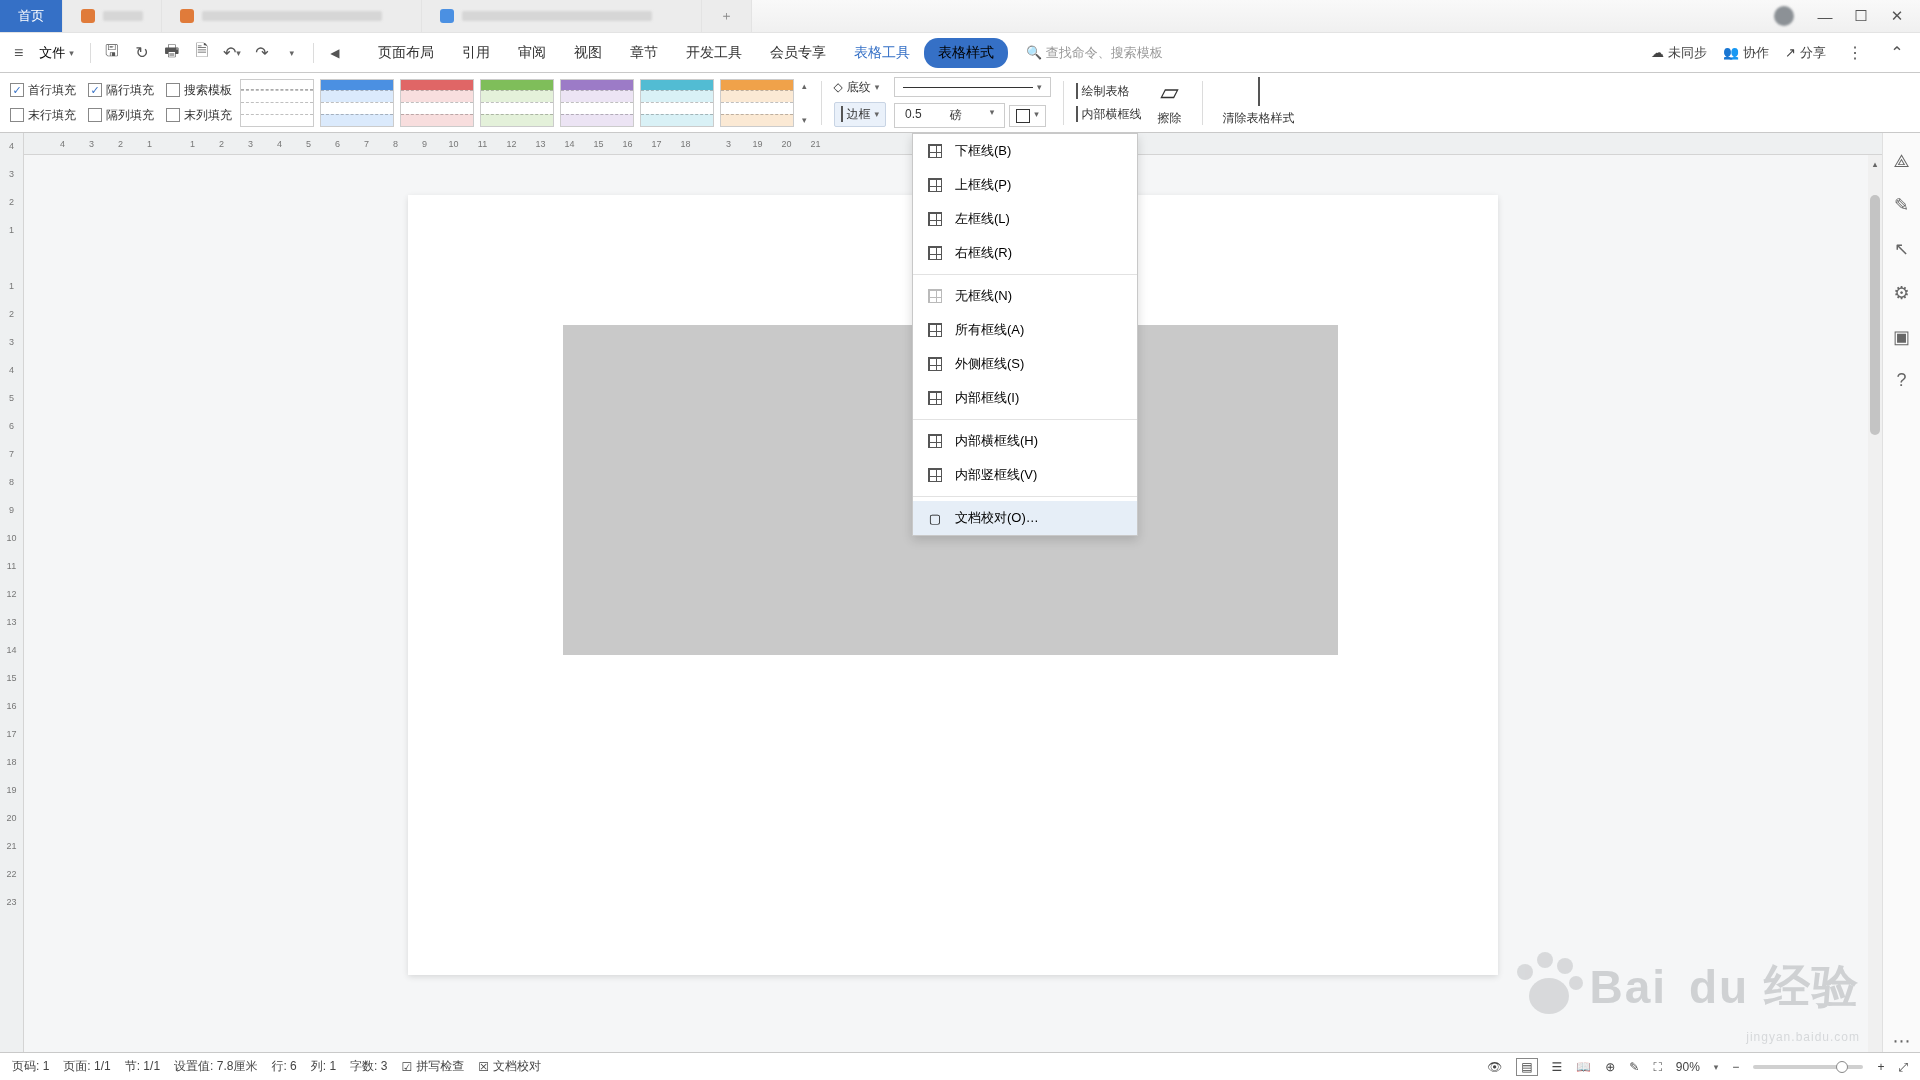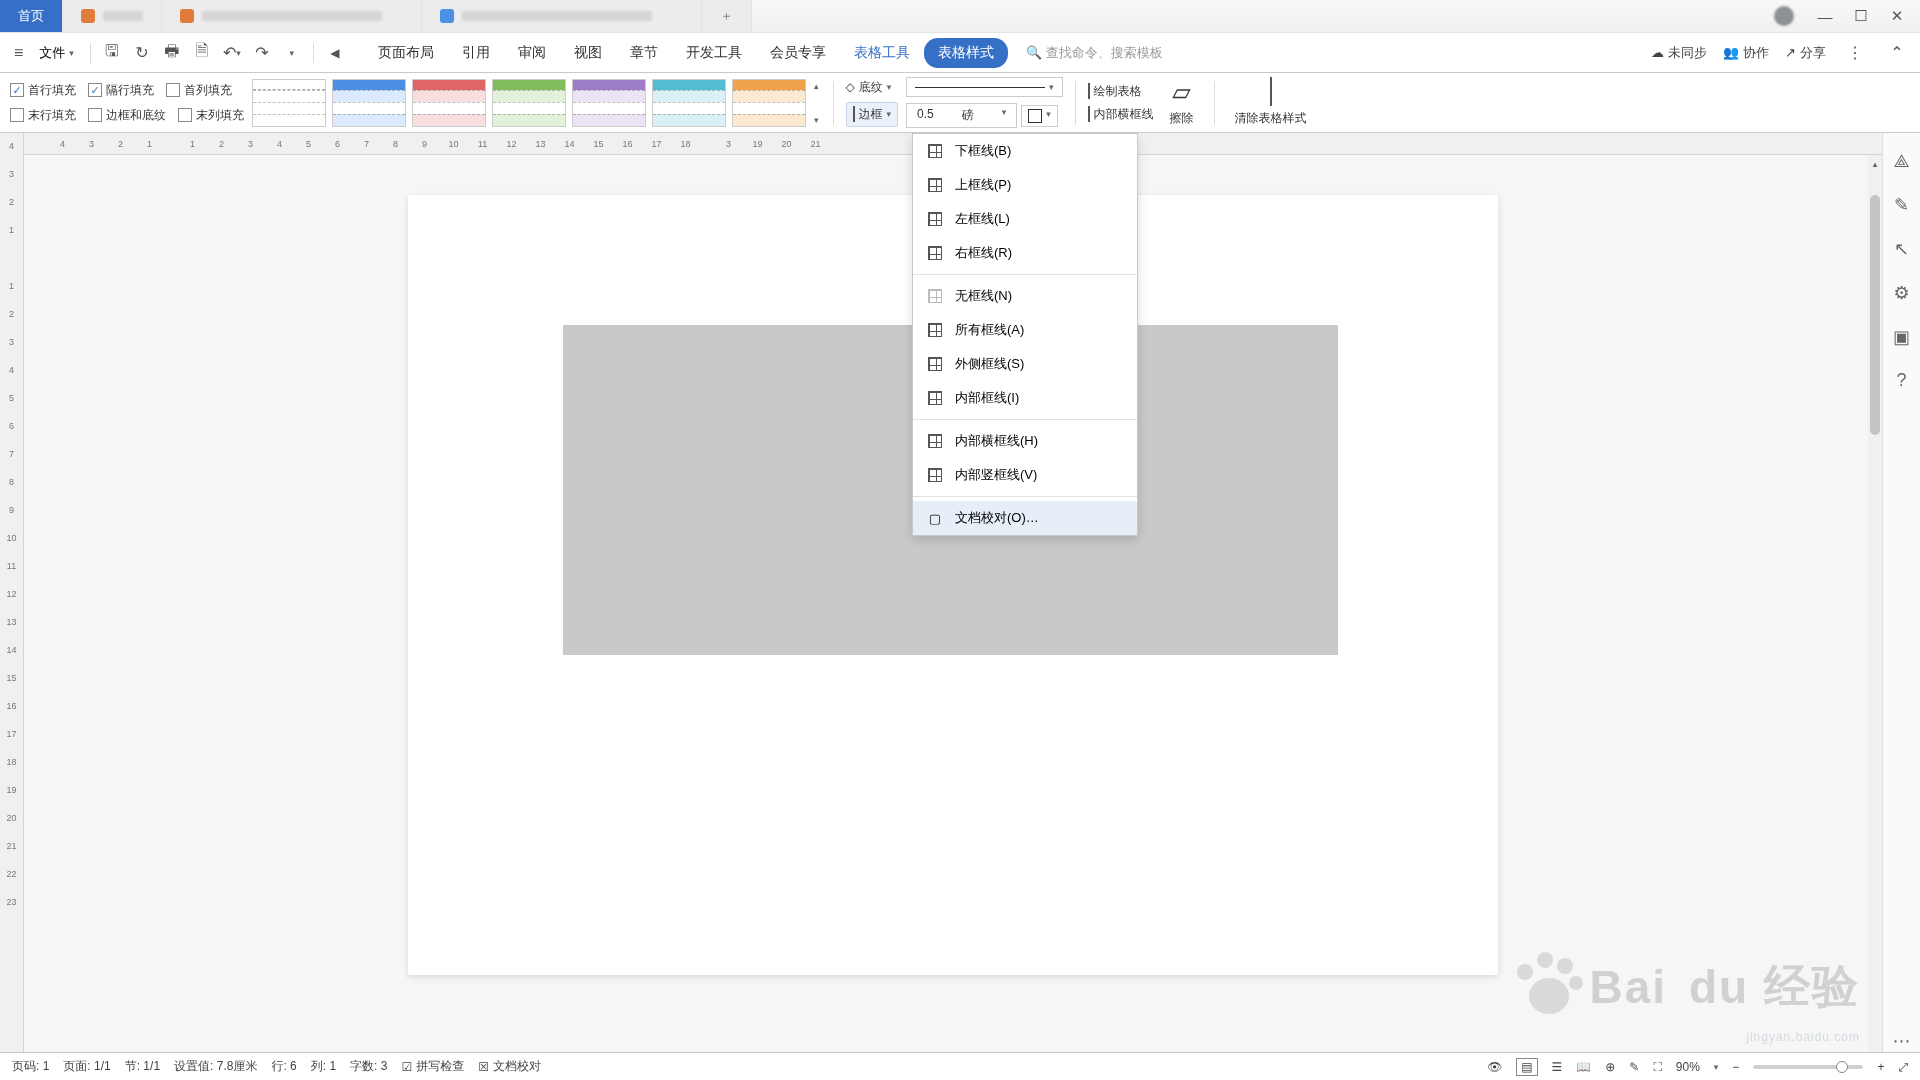--- a/index.html
+++ b/index.html
@@ -14,21 +14,21 @@
 .win-btn { width:30px; height:24px; display:flex; align-items:center; justify-content:center; color:#555; font-size:15px; }
 .avatar-dot { width:20px; height:20px; border-radius:50%; background:#8c9196; filter:blur(1px); margin-right:10px;}
 .menubar { height:40px; display:flex; align-items:center; border-bottom:1px solid #c9c9c9; padding:0 10px; gap:4px; }
 .hamburger { font-size:16px; color:#555; padding:4px; }
 .file-btn { display:flex; align-items:center; gap:4px; font-size:13px; padding:4px 8px; }
 .qa-btn { width:26px; height:26px; display:flex; align-items:center; justify-content:center; color:#555; font-size:16px; }
 .qa-sep { width:1px; height:20px; background:#dcdcdc; margin:0 4px; }
 .ribbon-tabs { display:flex; align-items:center; margin-left:12px; }
 .rtab { font-size:14px; padding:8px 14px; color:#333; }
 .rtab.blue { color:#3570c6; }
-.rtab.pill { background:#3570c6; color:#ffffff; border-radius:14px; padding:6px 14px; }
+.rtab.pill { background:#3570c6; color:#000000; border-radius:14px; padding:6px 14px; }
 .search-area { display:flex; align-items:center; margin-left:14px; color:#999; font-size:13px; flex:1; }
 .right-links { display:flex; align-items:center; gap:16px; font-size:13px; color:#444; }
 .toolbar { height:60px; border-bottom:1px solid #c9c9c9; display:flex; align-items:center; padding:0 10px; gap:8px; position:relative; }
 .check-group { display:flex; flex-direction:column; gap:8px; font-size:12px; color:#333; }
 .check-row { display:flex; gap:12px; }
 .chk { display:flex; align-items:center; gap:4px; }
 .chk-box { width:14px; height:14px; border:1px solid #888; display:flex; align-items:center; justify-content:center; font-size:11px; color:#3570c6; }
 .style-gallery { display:flex; gap:6px; }
 .style-swatch { width:74px; height:48px; border:1px solid #ccc; display:flex; flex-direction:column; }
 .style-swatch .hdr { height:10px; }
@@ -150,31 +150,31 @@
       <label class="chk">
           <span class="chk-box">✓</span>
           <span>首行填充</span>
         </label>
       <label class="chk">
           <span class="chk-box">✓</span>
           <span>隔行填充</span>
         </label>
       <label class="chk">
           <span class="chk-box"></span>
-          <span>首列填充</span>
+          <span>搜索模板</span>
         </label>
     </div>
     <div class="check-row">
       <label class="chk">
           <span class="chk-box"></span>
           <span>末行填充</span>
         </label>
       <label class="chk">
           <span class="chk-box"></span>
-          <span>边框和底纹</span>
+          <span>隔列填充</span>
         </label>
       <label class="chk">
           <span class="chk-box"></span>
           <span>末列填充</span>
         </label>
     </div>
   </div>
 
   <div class="style-gallery">
     <div class="style-swatch">

